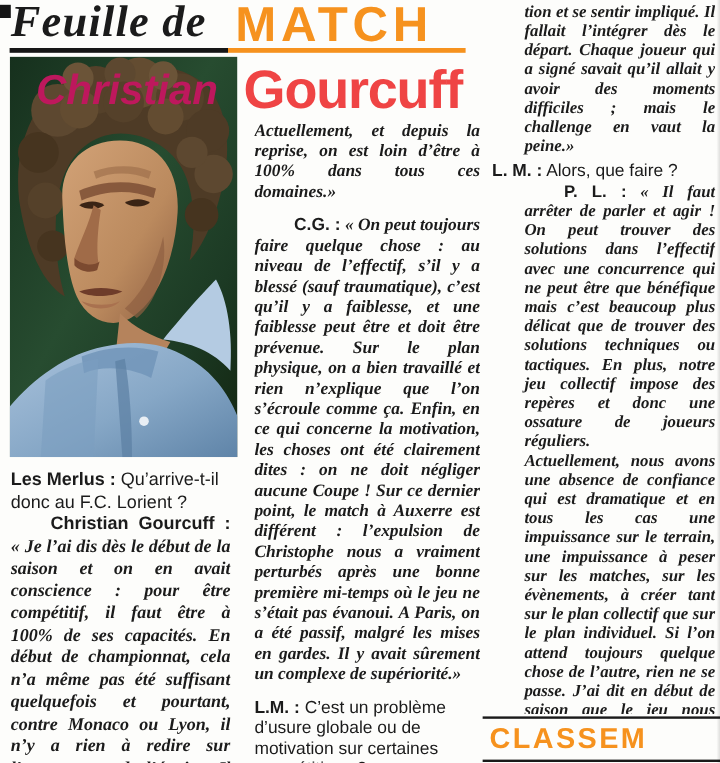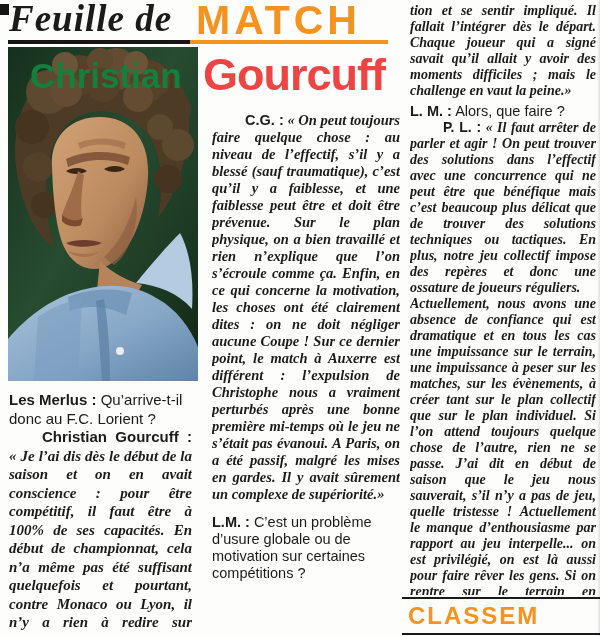--- a/index.html
+++ b/index.html
@@ -18,21 +18,21 @@
   .brand{
     position:absolute;left:196px;top:-1px;height:42px;
     font-family:"Liberation Sans",sans-serif;font-weight:bold;
     font-size:41px;line-height:42px;letter-spacing:4px;color:var(--accent);white-space:nowrap;
   }
   .rule-black{position:absolute;left:8px;top:40px;width:182px;height:4px;background:#161616;}
   .rule-orange{position:absolute;left:190px;top:40px;width:198px;height:4px;background:var(--accent);}
   
   .name-first{
     position:absolute;left:30px;top:59px;z-index:3;
-    font-weight:bold;font-size:35px;line-height:34px;letter-spacing:0px;color:#15803d;white-space:nowrap;
+    font-weight:bold;font-size:35px;line-height:34px;letter-spacing:0px;color:#be185d;white-space:nowrap;font-style:italic;
   }
   .name-last{
     position:absolute;left:203px;top:52px;
     font-weight:bold;font-size:45px;line-height:46px;letter-spacing:-1px;color:#ef4444;white-space:nowrap;
   }
   
   .photo{position:absolute;left:8px;top:47px;width:190px;height:334px;overflow:hidden;}
   .photo svg{display:block;width:100%;height:100%;}
   
   .col{position:absolute;overflow:hidden;}
@@ -43,21 +43,21 @@
   #col-left  .q{line-height:18.5px;font-size:15px;}
   #col-middle .q{line-height:17px;}
   #col-right  .q{line-height:16px;}
   .sp{font-weight:bold;}
   .a, .qc{
     font-family:"Liberation Serif",serif;font-style:italic;font-weight:bold;
     font-size:14.5px;text-align:justify;margin:0;
   }
   #col-left  .a{line-height:18.5px;font-size:15px;}
   #col-middle .a,#col-middle .qc{line-height:17px;}
-  #col-right  .a,#col-right  .qc{line-height:16px;font-size:14px;}
+  #col-right  .a,#col-right  .qc{line-height:16px;font-size:14px;margin-left:27px;}
   .a .sp{font-style:normal;font-family:"Liberation Sans",sans-serif;padding-left:33px;}
   .gap{height:11px;}
   .gap-s{height:4px;}
   
   .banner{position:absolute;left:402px;top:596px;width:198px;height:40px;overflow:hidden;}
   .banner .bar{position:absolute;left:0;width:200px;height:2px;background:#1a1a1a;}
   .banner .bar.top{top:1px;}
   .banner .bar.bottom{top:37px;}
   .banner .word{
     position:absolute;left:6px;top:2px;
@@ -145,20 +145,21 @@
     <path d="M96,252 C100,276 102,304 102,334 L94,334 C92,306 90,278 88,254 Z" fill="#5b7fa2" opacity="0.7"></path>
   </svg>
 </div>
 
 <div class="col" id="col-left">
   <p class="q"><span class="sp">Les Merlus :</span> <span>Qu’arrive-t-il donc au F.C. Lorient ?</span></p>
   <p class="a"><span class="sp">Christian Gourcuff :</span> <span>« Je l’ai dis dès le début de la saison et on en avait conscience : pour être compétitif, il faut être à 100% de ses capacités. En début de championnat, cela n’a même pas été suffisant quelquefois et pourtant, contre Monaco ou Lyon, il n’y a rien à redire sur l’engagement de l’équipe. Il faut être à 100% en physique, 100% en effectif et 100% en motivation.</span></p>
 </div>
 
 <div class="col" id="col-middle">
+  <p class="qc">Actuellement, et depuis la reprise, on est loin d’être à 100% dans tous ces domaines.»</p>
   <div class="gap"></div>
   <p class="a"><span class="sp">C.G. :</span> <span>« On peut toujours faire quelque chose : au niveau de l’effectif, s’il y a blessé (sauf traumatique), c’est qu’il y a faiblesse, et une faiblesse peut être et doit être prévenue. Sur le plan physique, on a bien travaillé et rien n’explique que l’on s’écroule comme ça. Enfin, en ce qui concerne la motivation, les choses ont été clairement dites : on ne doit négliger aucune Coupe ! Sur ce dernier point, le match à Auxerre est différent : l’expulsion de Christophe nous a vraiment perturbés après une bonne première mi-temps où le jeu ne s’était pas évanoui. A Paris, on a été passif, malgré les mises en gardes. Il y avait sûrement un complexe de supériorité.»</span></p>
   <div class="gap"></div>
   <p class="q"><span class="sp">L.M. :</span> <span>C’est un problème d’usure globale ou de motivation sur certaines compétitions ?</span></p>
 
 </div>
 
 <div class="col" id="col-right">
   <p class="qc">tion et se sentir impliqué. Il fallait l’intégrer dès le départ. Chaque joueur qui a signé savait qu’il allait y avoir des moments difficiles ; mais le challenge en vaut la peine.»</p>
   <div class="gap-s"></div>

